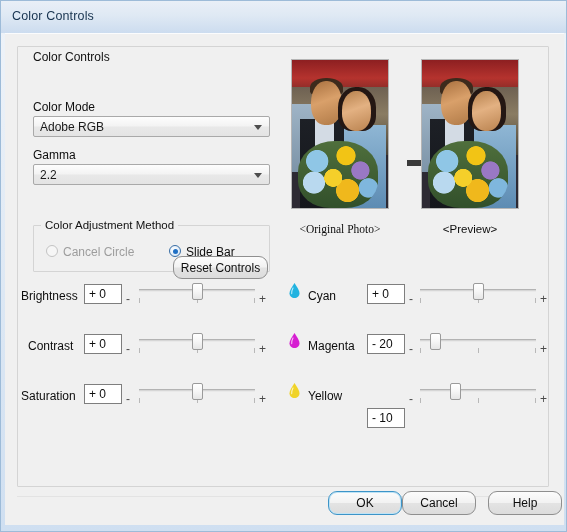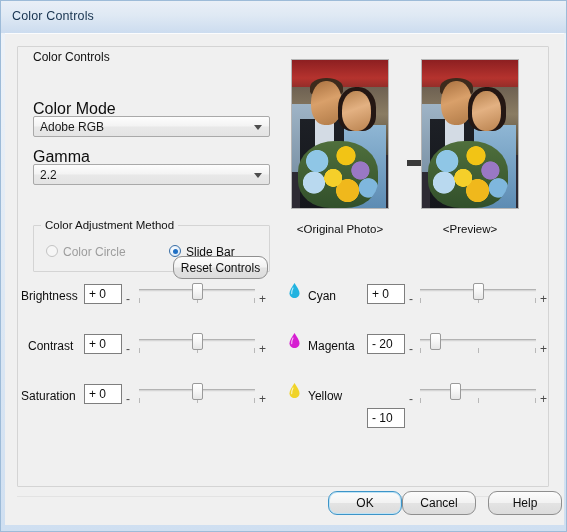--- a/index.html
+++ b/index.html
@@ -73,21 +73,21 @@
     padding: 0 5px;
     background: #f0f0f0;
     font-size: 12px;
     color: #111;
     white-space: nowrap;
   }
 
   
   .lbl {
     position: absolute;
-    font-size: 16px;
+    font-size: 12px;
     color: #0d0d0d;
     white-space: nowrap;
   }
 
   
   .combo {
     position: absolute;
     height: 21px;
     box-sizing: border-box;
     border: 1px solid #a9a9a9;
@@ -394,21 +394,21 @@
     <div class="combo" style="left:28px; top:130px; width:237px;">
       <div class="combo-text">2.2</div>
       <div class="combo-arrow"></div>
     </div>
 
     <div class="inner-group">
       <div class="inner-legend">Color Adjustment Method</div>
 
       <div class="radio-row" style="left:12px;">
         <span class="radio-dot disabled"></span>
-        <span class="radio-label disabled">Color Circle</span>
+        <span class="radio-label disabled">Cancel Circle</span>
       </div>
 
       <div class="radio-row" style="left:135px;">
         <span class="radio-dot checked"></span>
         <span class="radio-label">Slide Bar</span>
       </div>
     </div>
 
     <div class="photo" style="left:286px; top:25px;">
       <div class="ph-awning"></div>
@@ -416,21 +416,21 @@
         <div class="ph-bg2"></div>
       <div class="ph-suit"></div>
         <div class="ph-shirt"></div>
         <div class="ph-womtop"></div>
       <div class="ph-manhair"></div>
         <div class="ph-manhead"></div>
       <div class="ph-womhair"></div>
         <div class="ph-womhead"></div>
       <div class="ph-bouquet"></div>
     </div>
-    <div class="photo-caption" style="left:286px; top:189px; width:98px;">&lt;Original Photo&gt;</div>
+    <div class="photo-caption" style="left:286px; top:189px; width:98px;font-family:Liberation Serif, serif;">&lt;Original Photo&gt;</div>
 
     <svg class="arrow-icon" width="26" height="18" viewBox="0 0 26 18">
       <path d="M0 6 L15 6 L15 1 L25 9 L15 17 L15 12 L0 12 Z" fill="#3a3a3a"></path>
     </svg>
 
     <div class="photo" style="left:416px; top:25px;">
       <div class="ph-awning"></div>
         <div class="ph-bg"></div>
         <div class="ph-bg2"></div>
       <div class="ph-suit"></div>

